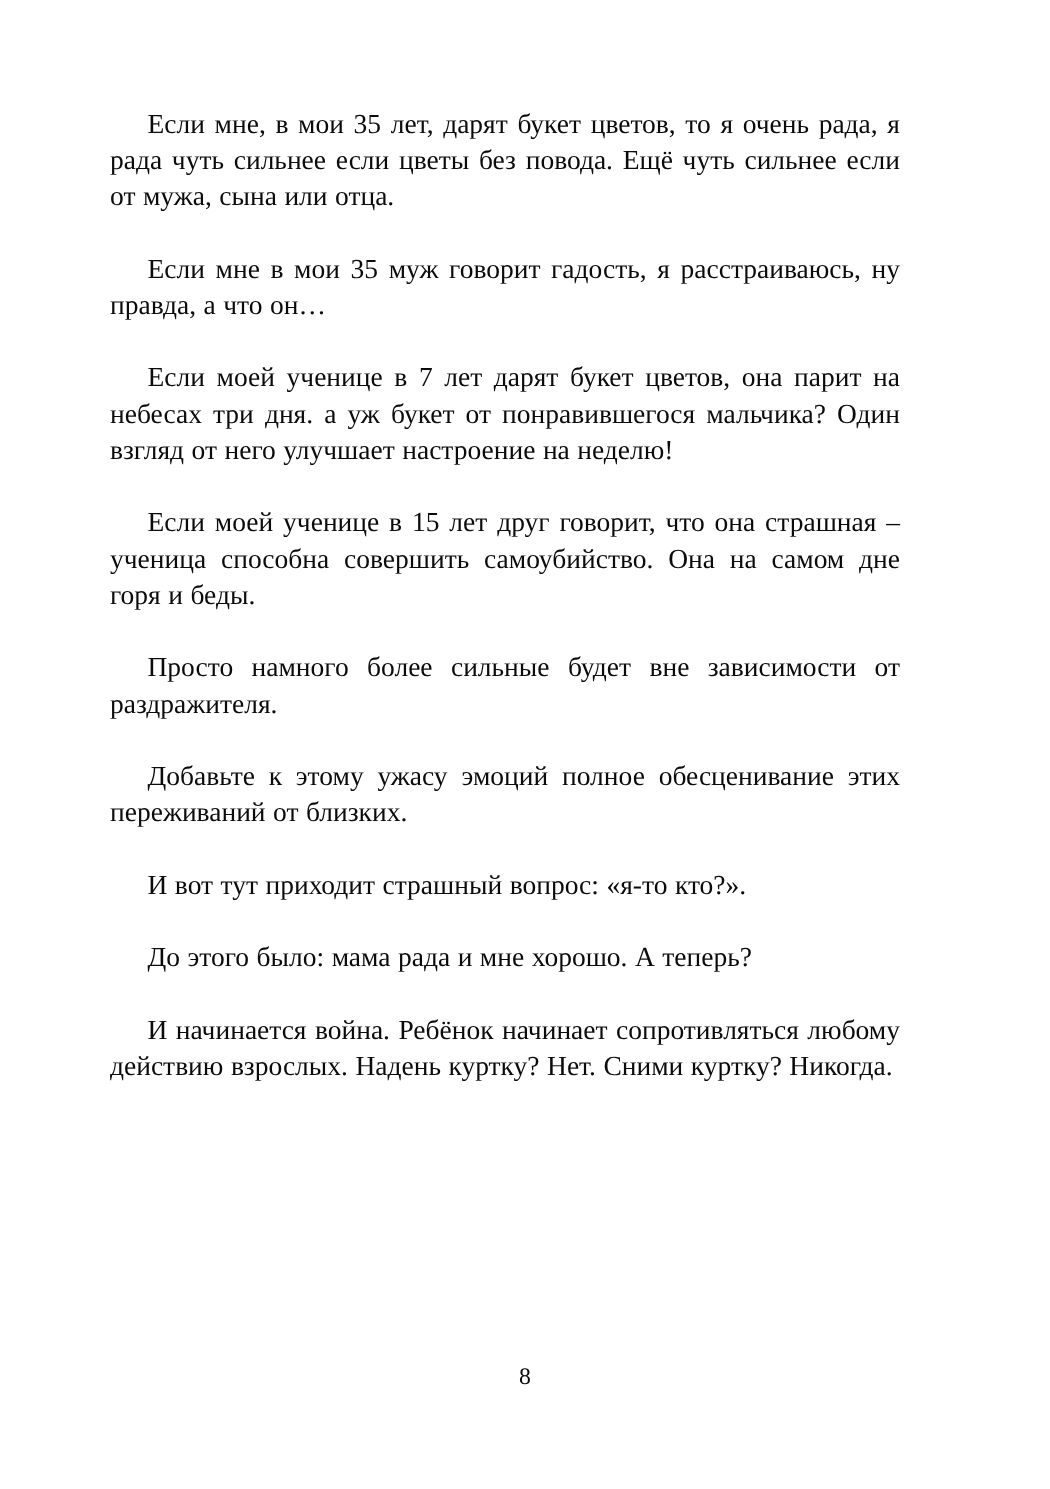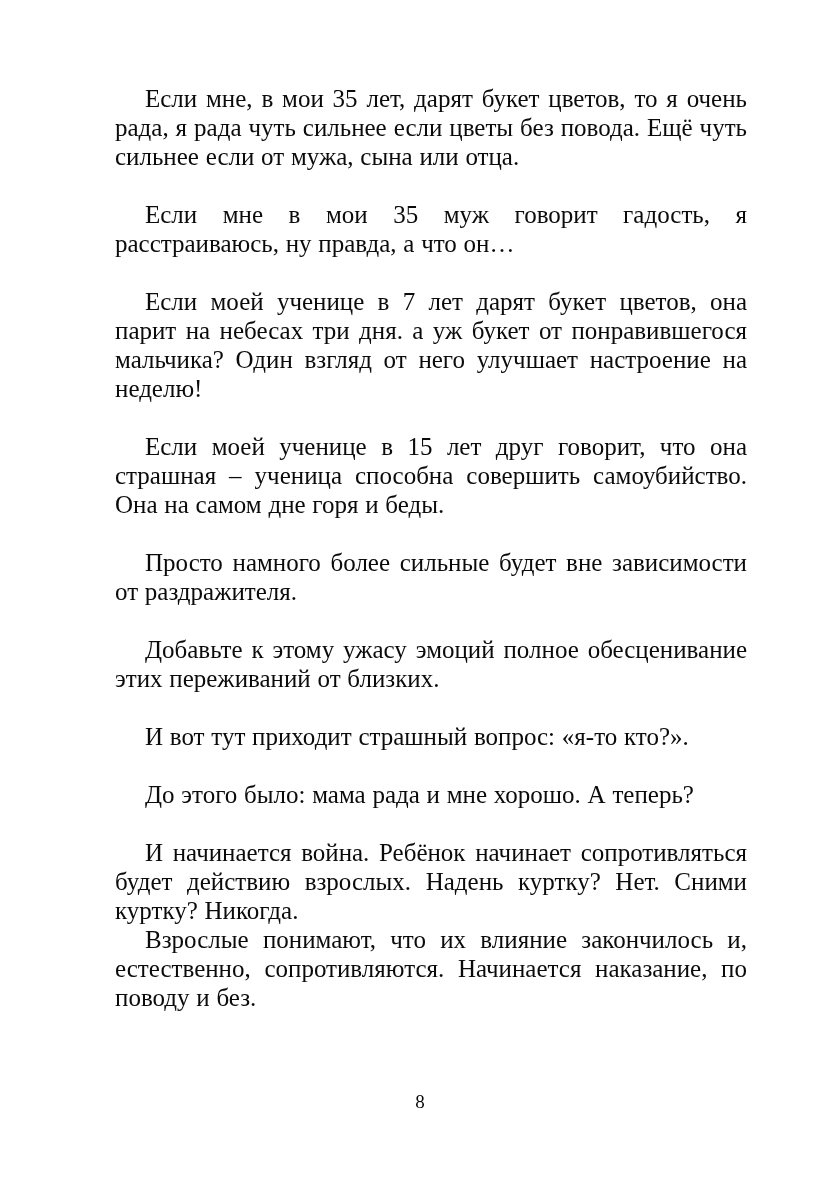--- a/index.html
+++ b/index.html
@@ -12,23 +12,23 @@
     width: 840px;
     height: 1191px;
     background: #ffffff;
     font-family: "Liberation Serif", serif;
     color: #0b0b0b;
     overflow: hidden;
   }
   .text-area {
     position: absolute;
     top: 84px;
-    left: 115px;
+    left: 88px;
     width: 632px;
-    font-size: 25px;
+    font-size: 22px;
     line-height: 29px;
     text-align: justify;
   }
   .block {
     margin: 0 0 29px 0;
   }
   .block:last-child {
     margin-bottom: 0;
   }
   .block p {
@@ -69,18 +69,17 @@
       <div class="block">
         <p>Добавьте к этому ужасу эмоций полное обесценивание этих переживаний от близких.</p>
       </div>
       <div class="block">
         <p>И вот тут приходит страшный вопрос: «я-то кто?».</p>
       </div>
       <div class="block">
         <p>До этого было: мама рада и мне хорошо. А теперь?</p>
       </div>
       <div class="block">
-        <p>И начинается война. Ребёнок начинает сопротивляться будет действию взрослых. Надень куртку? Нет. Сними куртку? Никогда.</p>
-        <p>Взрослые понимают, что их влияние закончилось и, естественно, сопротивляются. Начинается наказание, по поводу и без.</p>
+        <p>И начинается война. Ребёнок начинает сопротивляться любому действию взрослых. Надень куртку? Нет. Сними куртку? Никогда.</p>
       </div>
     </div>
   <div class="page-number">8</div>
 </div>
 
 </body></html>

